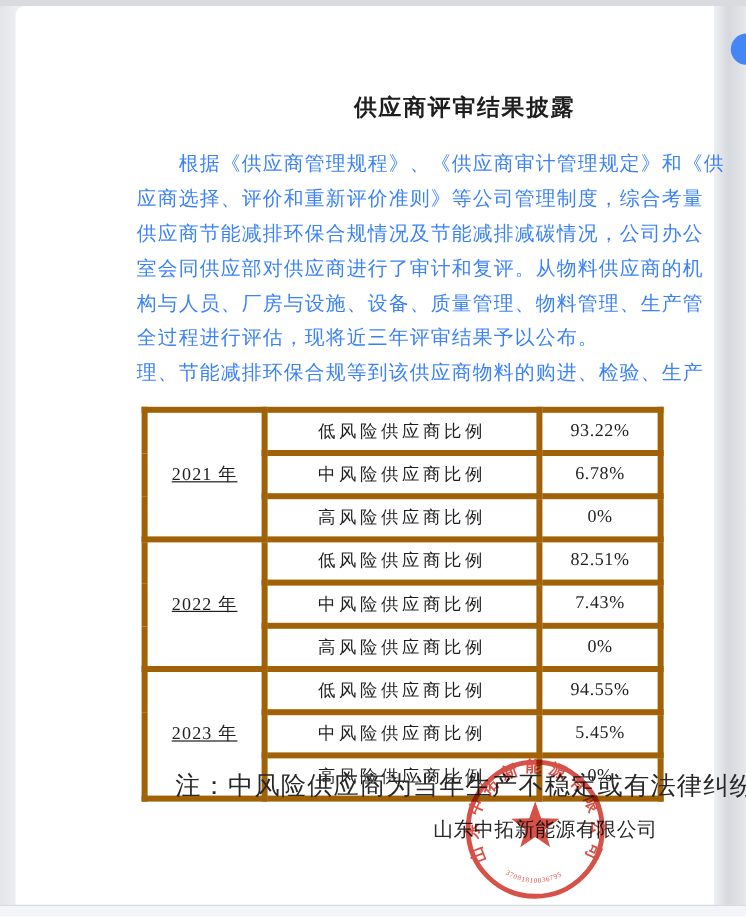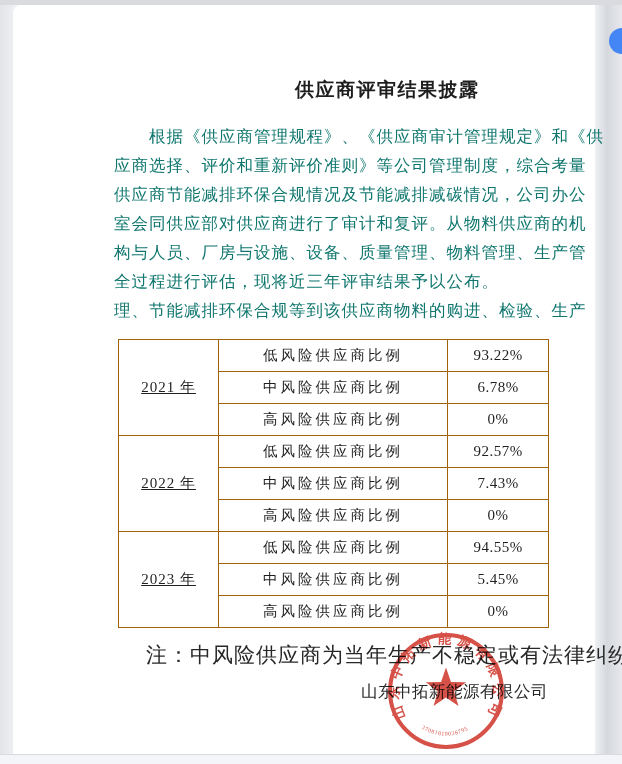--- a/index.html
+++ b/index.html
@@ -28,33 +28,33 @@
   .float-btn{
     position:absolute;left:609px;top:28px;width:26px;height:26px;
     border-radius:50%;background:#4486f5;border:none;cursor:pointer;
   }
   
   .doc-title{
     position:absolute;left:250px;top:72px;
     font-size:19px;font-weight:bold;color:#1e1e1e;
     letter-spacing:1.5px;white-space:nowrap;margin-left:32px;
   }
-  .para{position:absolute;left:101px;top:117px;width:470px;color:#0f766e;}
+  .para{position:absolute;left:101px;top:117px;width:470px;color:#3b82f6;}
   .para .line{
     height:29px;line-height:29px;font-size:16.5px;
     letter-spacing:1px;white-space:nowrap;
   }
   .para .line.indent{padding-left:35px;}
   .review-table{
     position:absolute;left:105px;top:334px;
     border-collapse:collapse;table-layout:fixed;
     color:#1f1f1f;
   }
   .review-table td{
-    border:1px solid #a16207;
+    border:5px solid #a16207;
     height:31px;padding:0;
     text-align:center;vertical-align:middle;
     overflow:hidden;white-space:nowrap;margin-top:37px;
   }
   .review-table .col-year{width:100px;}
   .review-table .col-label{width:229px;}
   .review-table .col-value{width:101px;}
   td.year-cell{font-size:15px;letter-spacing:1px;text-decoration:underline;}
   td.label-cell{font-size:14.5px;letter-spacing:3px;}
   td.value-cell{font-size:15px;letter-spacing:0.5px;}
@@ -114,21 +114,21 @@
             <td class="label-cell">中风险供应商比例</td>
             <td class="value-cell">6.78%</td>
           </tr>
           <tr>
             <td class="label-cell">高风险供应商比例</td>
             <td class="value-cell">0%</td>
           </tr>
           <tr>
             <td rowspan="3" class="year-cell">2022 年</td>
             <td class="label-cell">低风险供应商比例</td>
-            <td class="value-cell">92.57%</td>
+            <td class="value-cell">82.51%</td>
           </tr>
           <tr>
             <td class="label-cell">中风险供应商比例</td>
             <td class="value-cell">7.43%</td>
           </tr>
           <tr>
             <td class="label-cell">高风险供应商比例</td>
             <td class="value-cell">0%</td>
           </tr>
           <tr>

